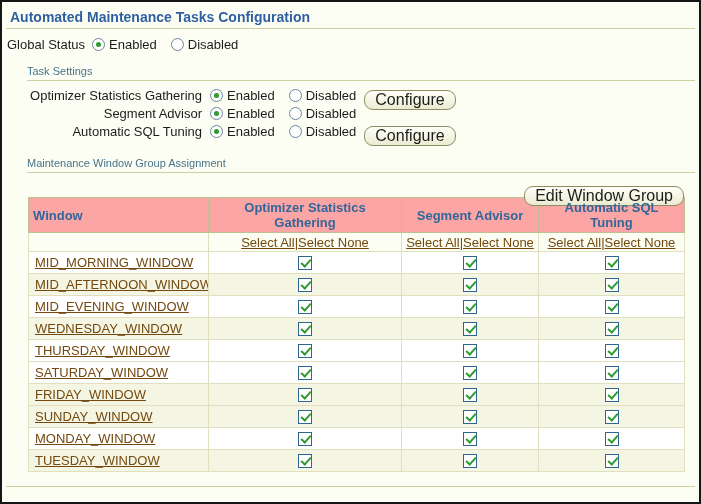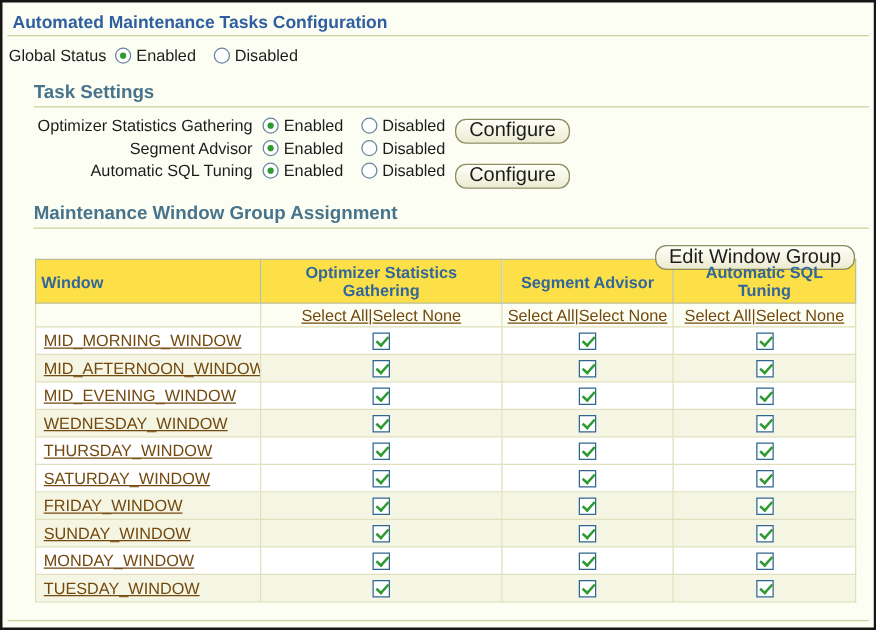--- a/index.html
+++ b/index.html
@@ -21,21 +21,21 @@
   .rule { height:0; border-top:1px solid #CDD0A0; }
   .rule.full { margin:3px 4px 0 4px; }
   .rule.indent { margin:3px 4px 0 25px; }
   .global-row {
     margin:7px 0 0 5px;
     display:flex; align-items:center; height:17px;
   }
   .global-row .lbl { margin-right:7px; }
   .section-head {
     margin-left:25px;
-    font-size:15px; font-weight:bold;
+    font-size:11px; font-weight:normal;
     color:#47748C;
   }
   .sh1 { margin-top:12px; }
   .sh2 { margin-top:17px; }
   .tasks { margin-top:5px; }
   .task-row { display:flex; align-items:center; height:18px; }
   .task-row .task-label {
     width:178px; margin-left:22px; text-align:right; white-space:nowrap;
   }
   .radio {
@@ -60,21 +60,21 @@
   }
   .edit-row { margin:3px 15px 0 0; text-align:right; height:20px; }
   table.win {
     border-collapse:collapse; table-layout:fixed;
     width:656px; margin:1px 0 0 26px;
     border:1px solid #C3C396;
     font-size:13px;
   }
   table.win th, table.win td { border:1px solid #E0E0BF; overflow:hidden; }
   tr.head th {
-    background:#fde047; color:#336699;
+    background:#fca5a5; color:#336699;
     font-weight:bold; text-align:center;
     padding:2px 3px; height:21px;
     border-color:#BFBF93;
   }
   tr.head th.first { text-align:left; padding-left:4px; }
   tr.select td { height:19px; text-align:center; background:#FDFEF3; padding:1px 2px; }
   tr.data { height:22px; background:#FFFFFF; }
   tr.data.alt { background:#F5F5E3; }
   tr.data td.win-cell { padding-left:6px; }
   tr.data td.chk-cell { text-align:center; }

